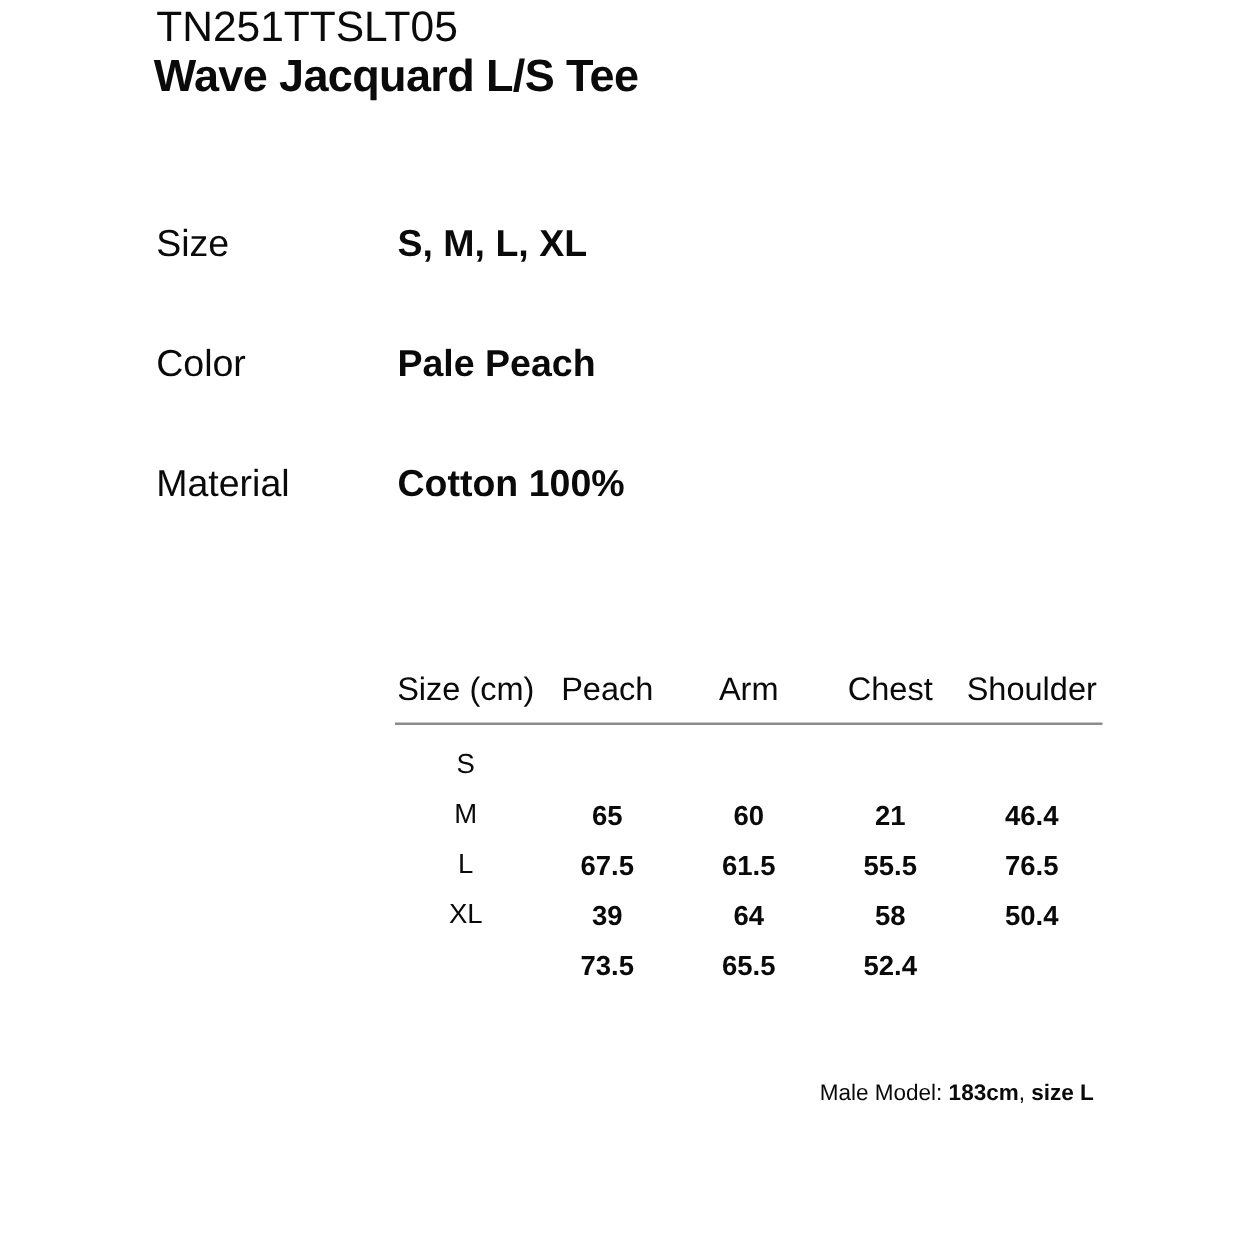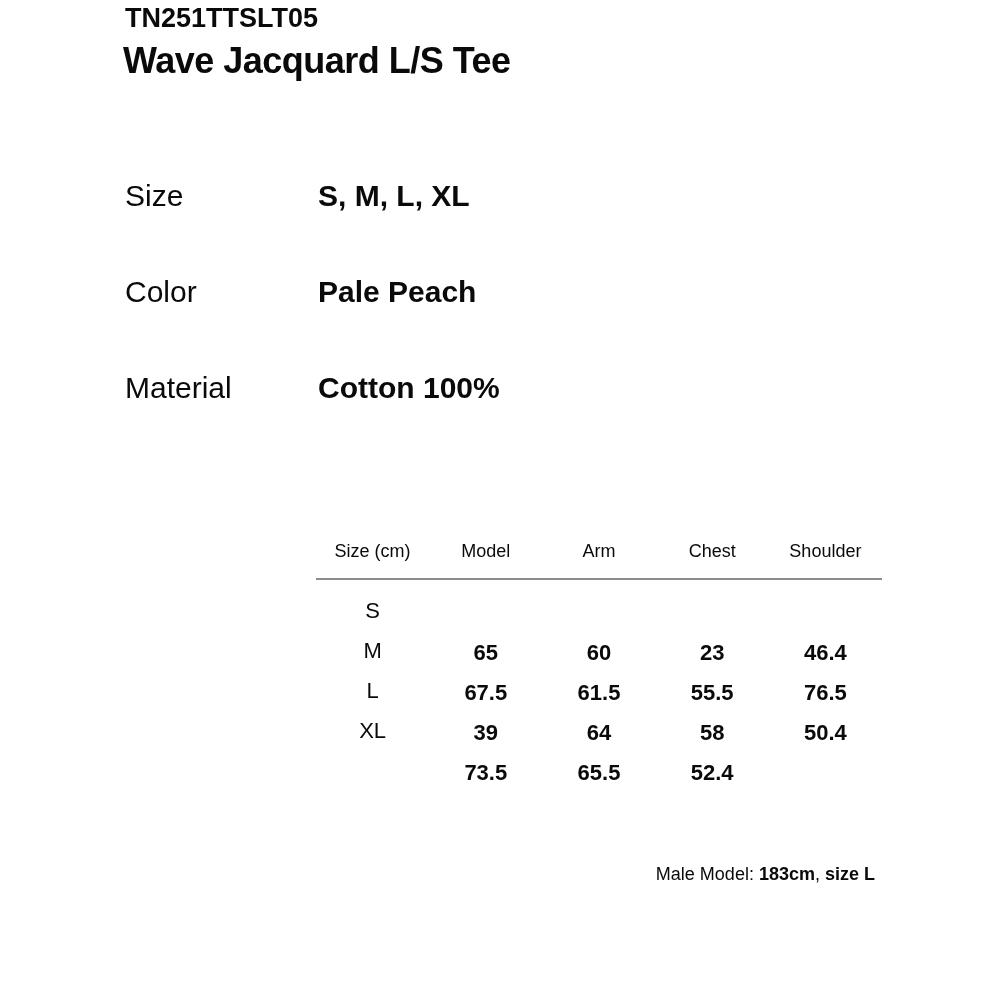--- a/index.html
+++ b/index.html
@@ -13,22 +13,22 @@
     height: 1000px;
     background: #ffffff;
     font-family: "Liberation Sans", sans-serif;
     color: #0a0a0a;
     overflow: hidden;
   }
   .product-code {
     position: absolute;
     left: 125px;
     top: 4px;
-    font-size: 27px;
-    font-weight: 700;
+    font-size: 34px;
+    font-weight: 400;
     line-height: 1.1;
     text-align: center;
   }
   .product-title {
     position: absolute;
     left: 123px;
     top: 41px;
     margin: 0;
     font-size: 36px;
     font-weight: 700;
@@ -58,21 +58,21 @@
   }
   .trow {
     display: grid;
     grid-template-columns: repeat(5, 1fr);
     text-align: center;
   }
   .trow .cell {
     white-space: nowrap;
   }
   .thead-row {
-    font-size: 18px;
+    font-size: 26px;
     font-weight: 400;
     height: 30px;
     line-height: 30px;
   }
   .table-divider {
     border: none;
     border-top: 2px solid #8c8c8c;
     margin: 12px 0 0 0;
   }
   .tbody {
@@ -121,35 +121,35 @@
   </div>
 
   <div class="attr-row" style="top:371px">
     <span class="attr-label">Material</span><span class="attr-value">Cotton 100%</span>
   </div>
 
   <div class="size-table">
 
     <div class="trow thead-row">
       <span class="cell">Size (cm)</span>
-      <span class="cell">Model</span>
+      <span class="cell">Peach</span>
       <span class="cell">Arm</span>
       <span class="cell">Chest</span>
       <span class="cell">Shoulder</span>
     </div>
 
     <hr class="table-divider">
 
     <div class="tbody">
 
       <div class="trow data-row">
         <span class="cell size-cell">S</span>
         <span class="cell value-cell">65</span>
         <span class="cell value-cell">60</span>
-        <span class="cell value-cell">23</span>
+        <span class="cell value-cell">21</span>
         <span class="cell value-cell">46.4</span>
       </div>
 
       <div class="trow data-row">
         <span class="cell size-cell">M</span>
         <span class="cell value-cell">67.5</span>
         <span class="cell value-cell">61.5</span>
         <span class="cell value-cell">55.5</span>
         <span class="cell value-cell">76.5</span>
       </div>

